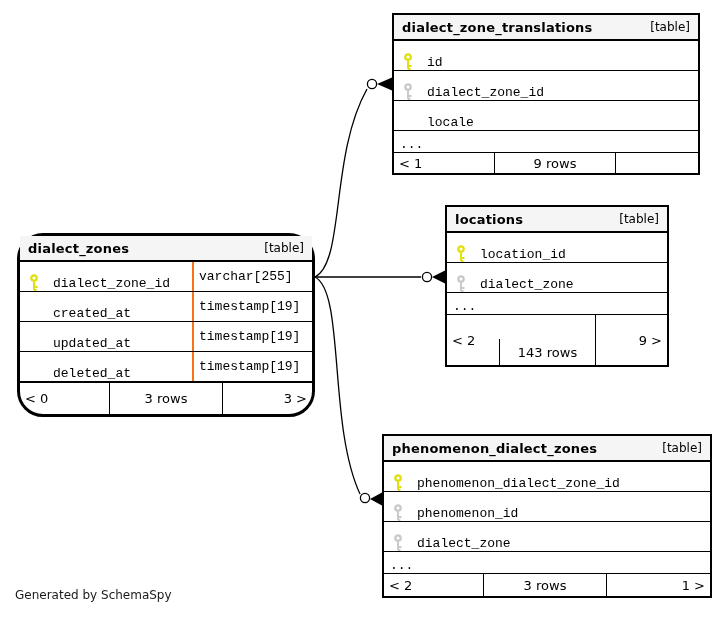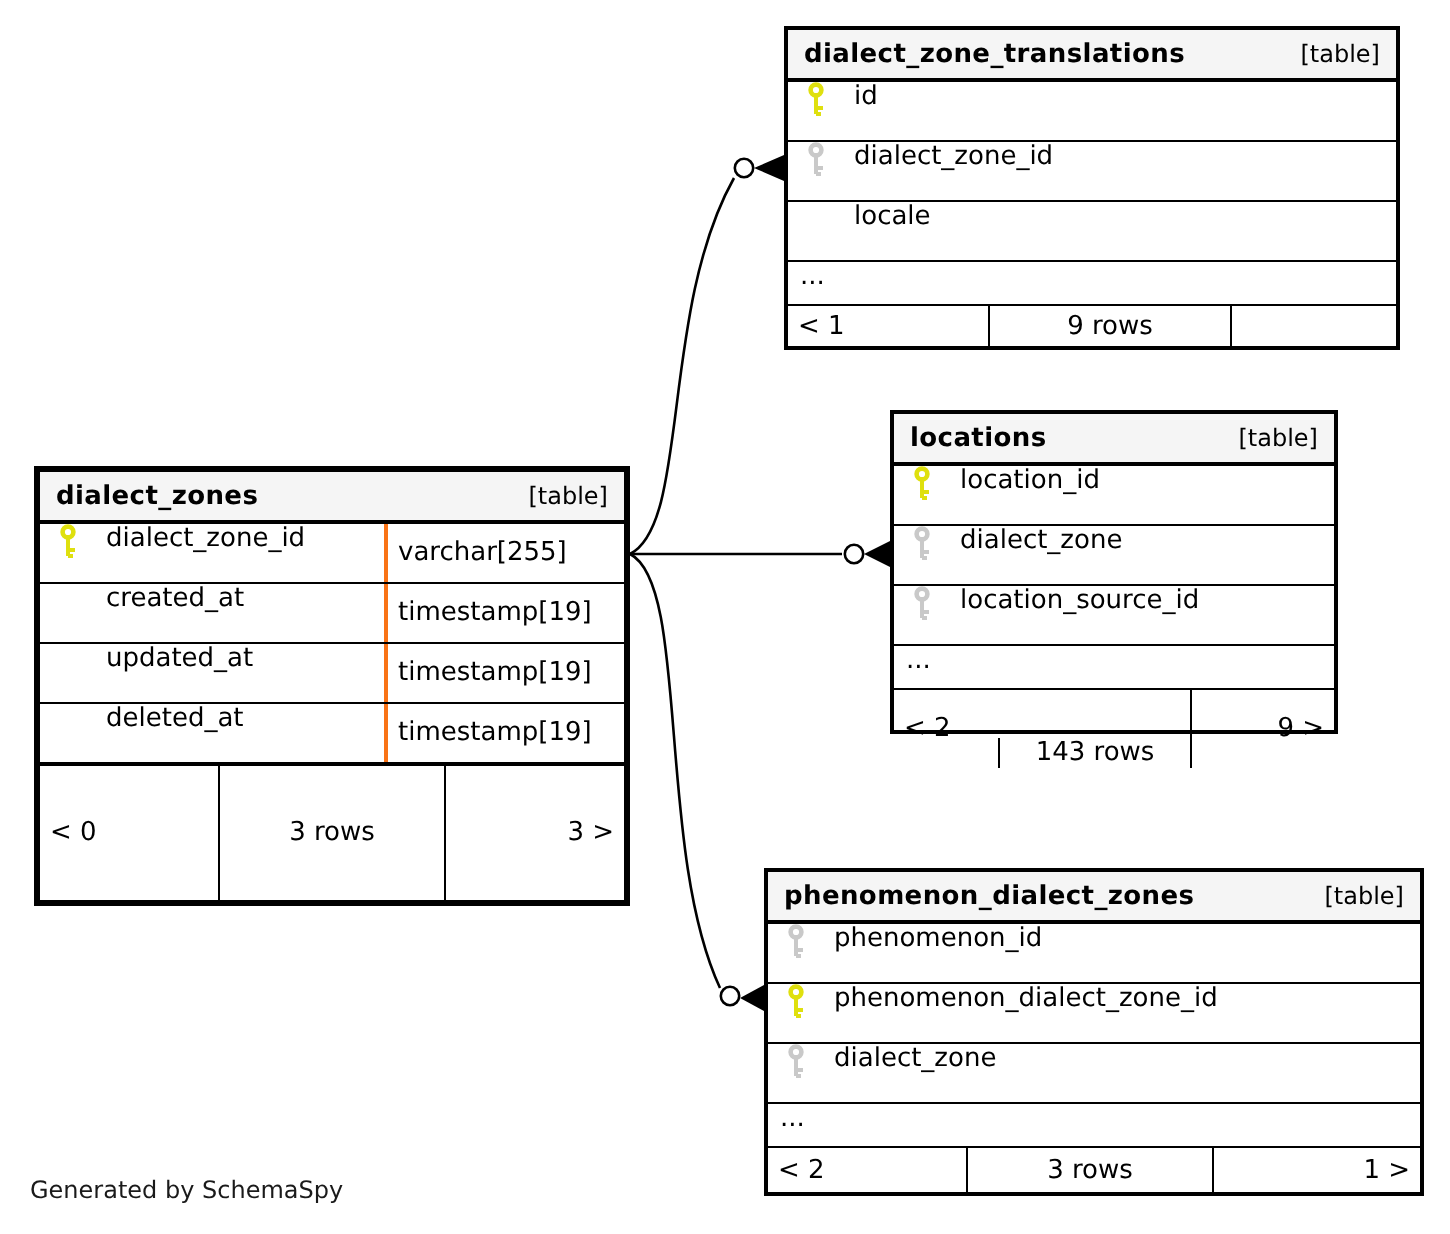--- a/index.html
+++ b/index.html
@@ -7,22 +7,22 @@
           font-family:"DejaVu Sans","Liberation Sans",sans-serif;color:#000;}
   svg.edges{position:absolute;left:0;top:0;width:725px;height:617px;pointer-events:none;}
 
   .tbl{position:absolute;background:#fff;border:2px solid #000;box-sizing:border-box;
        display:flex;flex-direction:column;}
   .tbl.focus{border-width:3px;}
   .tbl-head{height:24px;flex:0 0 24px;background:#f5f5f5;border-bottom:2px solid #000;
             display:flex;align-items:center;justify-content:space-between;padding:0 8px;}
   .tname{font-weight:bold;font-size:13px;letter-spacing:.2px;}
   .ttag{font-size:12px;font-weight:normal;}
-  .trow{height:29px;flex:0 0 29px;border-bottom:1px solid #000;display:flex;align-items:flex-start;
-        padding-left:8px;font-size:13px;}
+  .trow{height:29px;flex:0 0 29px;border-bottom:1px solid #000;display:flex;align-items:flex-end;
+        padding-left:8px;font-size:13px;font-family:Liberation Mono, monospace;}
   .kicon{width:12px;height:17px;flex:0 0 12px;margin-right:13px;display:inline-flex;}
   .kicon.spacer svg{visibility:hidden;}
   .pk{color:#dfe00e;}
   .fk{color:#c9c9c9;}
   .cname{white-space:nowrap;}
   .ctype{border-left:2px solid #f97316;align-self:stretch;display:flex;align-items:center;
          padding-left:5px;box-sizing:border-box;white-space:nowrap;}
   .dots{height:21px;flex:0 0 21px;border-bottom:none;padding-left:6px;font-size:13px;}
   .tfoot{flex:1 1 auto;border-top:1px solid #000;display:flex;align-items:stretch;font-size:13px;}
   .fc{display:flex;align-items:center;box-sizing:border-box;}
@@ -107,40 +107,31 @@
     </div>
     <div class="trow">
       <span class="kicon fk">
           <svg width="12" height="17" viewBox="0 0 12 17">
             <circle cx="6" cy="4" r="2.7" fill="none" stroke="currentColor" stroke-width="2.3"></circle>
             <path d="M6 6.8 V16 M6 13 H9.5 M6 16 H8.5" stroke="currentColor" stroke-width="2" fill="none"></path>
           </svg>
         </span>
       <span class="cname">dialect_zone</span>
     </div>
-    <div class="trow">
-      <span class="kicon fk">
-          <svg width="12" height="17" viewBox="0 0 12 17">
-            <circle cx="6" cy="4" r="2.7" fill="none" stroke="currentColor" stroke-width="2.3"></circle>
-            <path d="M6 6.8 V16 M6 13 H9.5 M6 16 H8.5" stroke="currentColor" stroke-width="2" fill="none"></path>
-          </svg>
-        </span>
-      <span class="cname">location_source_id</span>
-    </div>
     <div class="trow dots">
       <span>...</span>
     </div>
     <div class="tfoot">
       <span class="fc f-left" style="width:52px;">&lt; 2</span>
       <span class="fc f-center" style="width:96px;margin-top:24px;">143 rows</span>
       <span class="fc f-right">9 &gt;</span>
     </div>
   </div>
 
-  <div class="tbl focus" style="left:17px;top:233px;width:298px;height:220px;">
+  <div class="tbl focus" style="left:17px;top:233px;width:298px;height:184px;border-radius:26px;">
     <div class="tbl-head">
       <span class="tname">dialect_zones</span>
       <span class="ttag">[table]</span>
     </div>
     <div class="trow">
       <span class="kicon pk">
           <svg width="12" height="17" viewBox="0 0 12 17">
             <circle cx="6" cy="4" r="2.7" fill="none" stroke="currentColor" stroke-width="2.3"></circle>
             <path d="M6 6.8 V16 M6 13 H9.5 M6 16 H8.5" stroke="currentColor" stroke-width="2" fill="none"></path>
           </svg>
@@ -175,36 +166,36 @@
       <span class="fc f-right">3 &gt;</span>
     </div>
   </div>
 
   <div class="tbl" style="left:382px;top:398px;width:330px;height:164px;margin-top:36px;">
     <div class="tbl-head">
       <span class="tname">phenomenon_dialect_zones</span>
       <span class="ttag">[table]</span>
     </div>
     <div class="trow">
+      <span class="kicon pk">
+          <svg width="12" height="17" viewBox="0 0 12 17">
+            <circle cx="6" cy="4" r="2.7" fill="none" stroke="currentColor" stroke-width="2.3"></circle>
+            <path d="M6 6.8 V16 M6 13 H9.5 M6 16 H8.5" stroke="currentColor" stroke-width="2" fill="none"></path>
+          </svg>
+        </span>
+      <span class="cname">phenomenon_dialect_zone_id</span>
+    </div>
+    <div class="trow">
       <span class="kicon fk">
           <svg width="12" height="17" viewBox="0 0 12 17">
             <circle cx="6" cy="4" r="2.7" fill="none" stroke="currentColor" stroke-width="2.3"></circle>
             <path d="M6 6.8 V16 M6 13 H9.5 M6 16 H8.5" stroke="currentColor" stroke-width="2" fill="none"></path>
           </svg>
         </span>
       <span class="cname">phenomenon_id</span>
-    </div>
-    <div class="trow">
-      <span class="kicon pk">
-          <svg width="12" height="17" viewBox="0 0 12 17">
-            <circle cx="6" cy="4" r="2.7" fill="none" stroke="currentColor" stroke-width="2.3"></circle>
-            <path d="M6 6.8 V16 M6 13 H9.5 M6 16 H8.5" stroke="currentColor" stroke-width="2" fill="none"></path>
-          </svg>
-        </span>
-      <span class="cname">phenomenon_dialect_zone_id</span>
     </div>
     <div class="trow">
       <span class="kicon fk">
           <svg width="12" height="17" viewBox="0 0 12 17">
             <circle cx="6" cy="4" r="2.7" fill="none" stroke="currentColor" stroke-width="2.3"></circle>
             <path d="M6 6.8 V16 M6 13 H9.5 M6 16 H8.5" stroke="currentColor" stroke-width="2" fill="none"></path>
           </svg>
         </span>
       <span class="cname">dialect_zone</span>
     </div>

